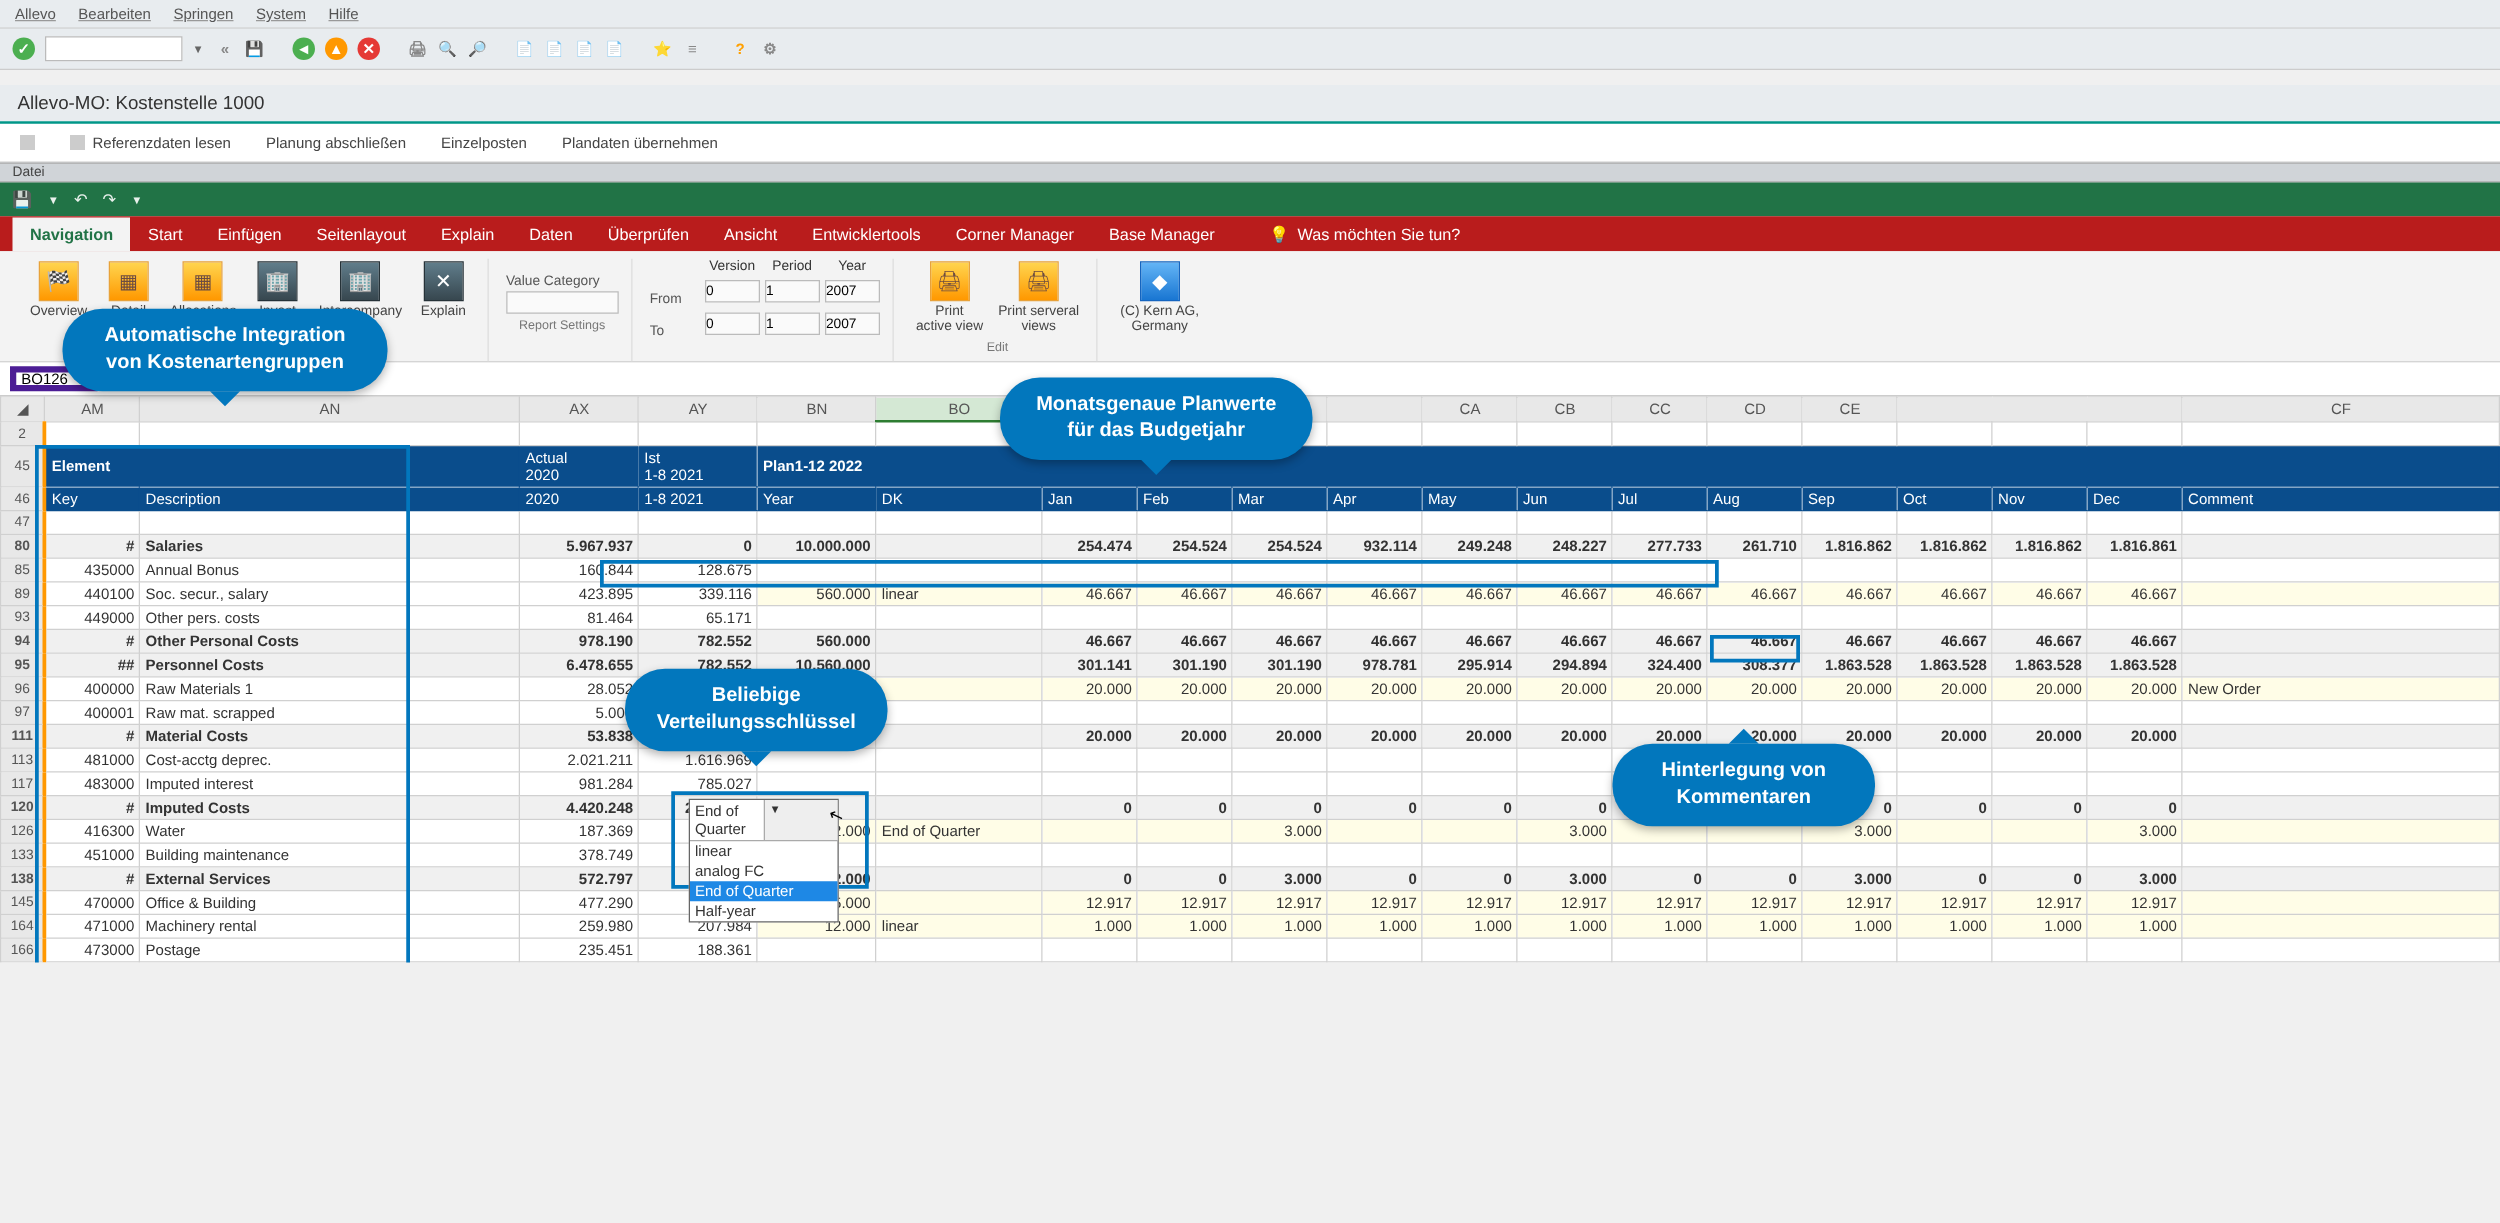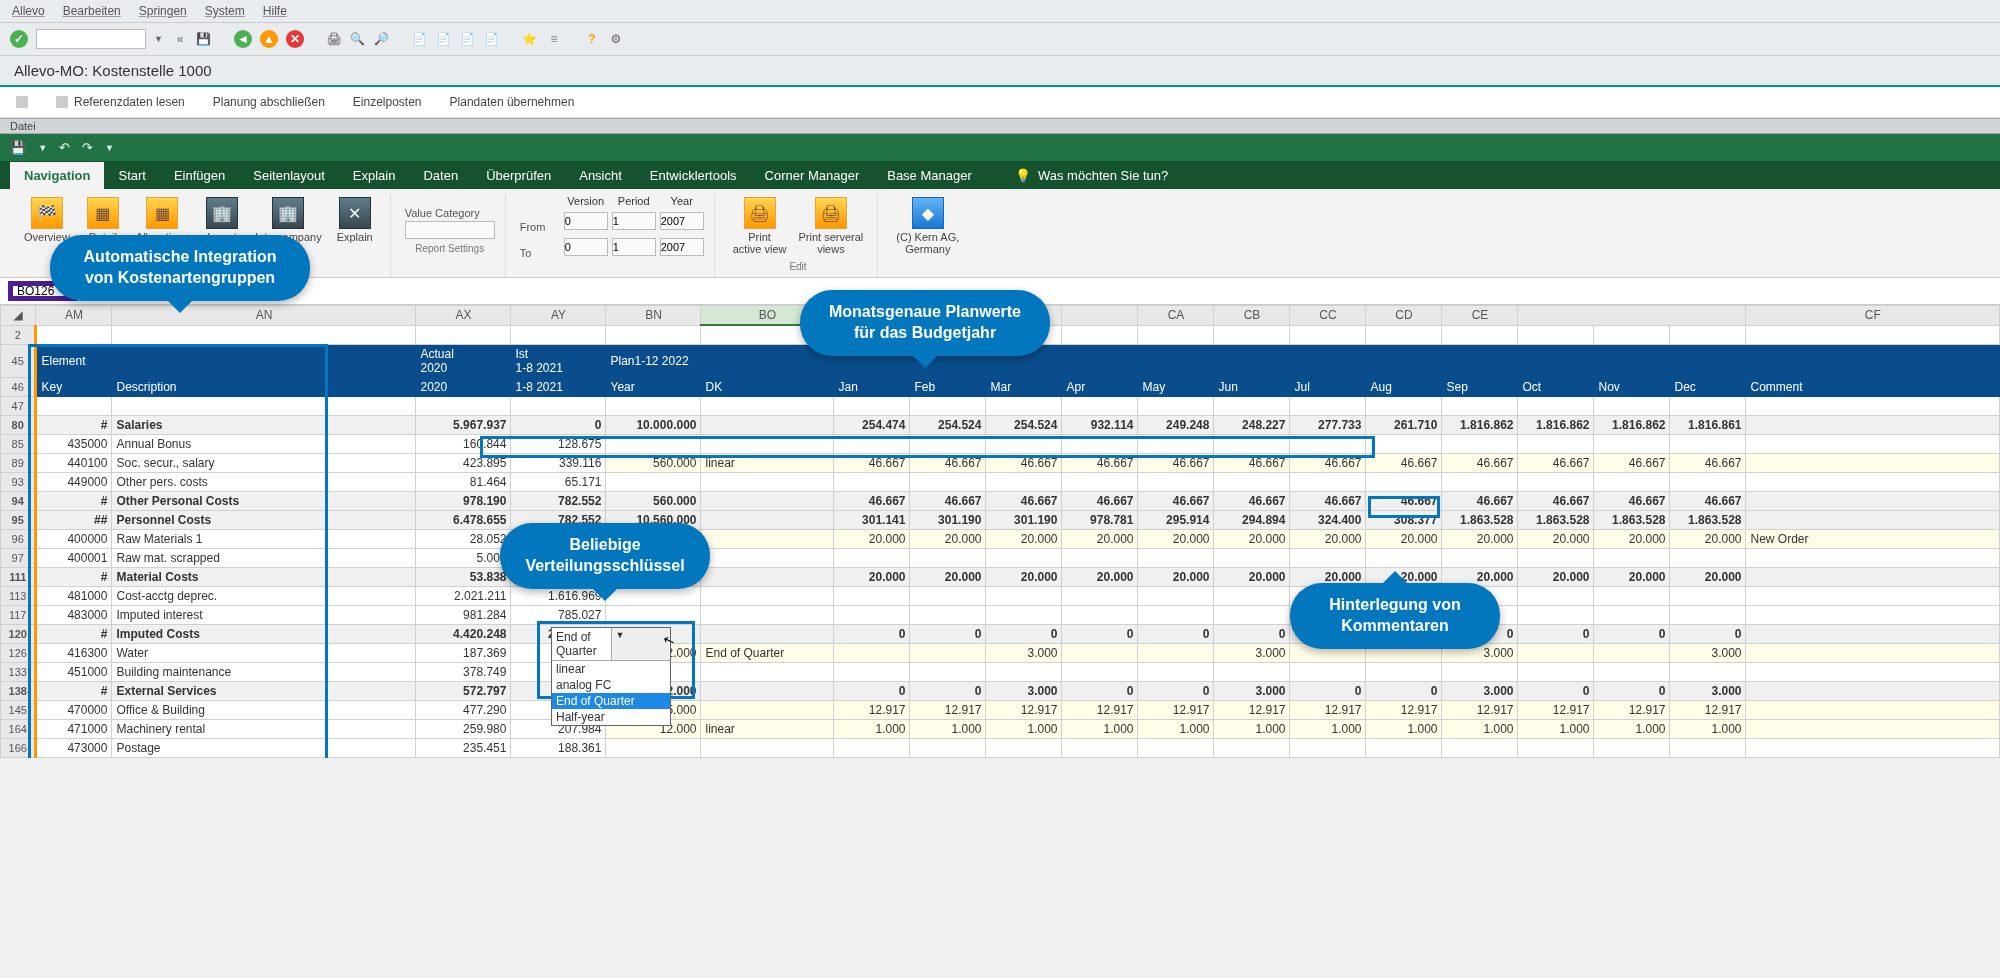--- a/index.html
+++ b/index.html
@@ -13,36 +13,36 @@
 .sap-toolbar { background: #e8ecef; padding: 6px 10px; display: flex; align-items: center; gap: 8px; border-bottom: 1px solid #ccc; }
 .sap-icon { width: 18px; height: 18px; display: inline-flex; align-items: center; justify-content: center; border-radius: 50%; font-size: 12px; font-weight: bold; }
 .sap-icon.green { background: #4caf50; color: #fff; }
 .sap-icon.orange { background: #ff9800; color: #fff; }
 .sap-icon.red { background: #e53935; color: #fff; }
 .sap-icon.gray { color: #888; width: 16px; }
 .sap-input { border: 1px solid #bbb; height: 20px; width: 110px; background: #fff; }
 .sap-dd { width: 10px; font-size: 9px; color: #666; }
 
 
-.sap-title { background: #e8ecef; padding: 6px 14px; font-size: 15px; color: #333; }
+.sap-title { background: #e8ecef; padding: 6px 14px; font-size: 15px; color: #333; margin-top: 12px; }
 
 
 .sap-ribbon { background: #fff; border-top: 2px solid #009688; border-bottom: 1px solid #ddd; display: flex; gap: 28px; padding: 8px 16px; font-size: 12px; color: #444; }
 .sap-ribbon .ritem { display: flex; align-items: center; gap: 6px; }
 .ribbon-icon { width: 12px; height: 12px; background: #ccc; }
 
 
 .datei-bar { background: #d0d4d8; padding: 1px 10px; font-size: 11px; color: #444; border-top: 1px solid #aaa; border-bottom: 1px solid #aaa; }
 
 
 .excel-qa { background: #217346; padding: 6px 10px; display: flex; align-items: center; gap: 12px; color: #fff; }
 .excel-qa .qa-icon { font-size: 13px; opacity: 0.9; }
 
 
-.excel-tabs { background: #14532d; display: flex; align-items: end; gap: 0; padding: 0 10px; height: 28px; }
+.excel-tabs { background: #b91c1c; display: flex; align-items: end; gap: 0; padding: 0 10px; height: 28px; }
 .excel-tab { padding: 6px 14px; color: #fff; font-size: 13px; cursor: default; }
 .excel-tab.active { background: #f3f3f3; color: #217346; font-weight: 600; }
 .tell-me { color: #fff; display: flex; align-items: center; gap: 6px; margin-left: 20px; padding: 6px 10px; font-size: 13px; }
 
 
 .excel-ribbon { background: #f3f3f3; border-bottom: 1px solid #ccc; display: flex; padding: 6px 10px 0; gap: 4px; }
 .rib-group { display: flex; flex-direction: column; align-items: center; padding: 0 10px; border-right: 1px solid #ddd; }
 .rib-group:last-child { border-right: none; }
 .rib-buttons { display: flex; gap: 4px; align-items: flex-start; }
 .rib-btn { display: flex; flex-direction: column; align-items: center; gap: 2px; padding: 2px 4px; min-width: 50px; }
@@ -67,21 +67,21 @@
 
 .grid { background: #fff; position: relative; }
 .grid table { border-collapse: collapse; width: 100%; table-layout: fixed; }
 .grid th, .grid td { border: 1px solid #d0d0d0; font-size: 12px; padding: 2px 4px; height: 19px; overflow: hidden; white-space: nowrap; }
 .grid th { background: #e8e8e8; font-weight: normal; text-align: center; color: #555; }
 .grid th.row-head { width: 28px; }
 .grid td.row-head { background: #e8e8e8; text-align: center; color: #555; font-size: 11px; }
 .grid th.selected { background: #d4e8d4; border-bottom: 2px solid #2e7d32; }
 
 
-.blue-header { background: #0a4d8c !important; color: #fff !important; font-weight: 400; border-color: #0a4d8c !important; }
+.blue-header { background: #0a4d8c !important; color: #fff !important; font-weight: 700; border-color: #0a4d8c !important; }
 .blue-header2 { background: #0a4d8c !important; color: #fff !important; border-color: #0a4d8c !important; }
 .yellow-cell { background: #fffde7; }
 .num { text-align: right; }
 .txt { text-align: left; }
 .bold-row td { font-weight: 600; background: #f0f0f0; }
 
 
 .callout { position: absolute; background: #0277bd; color: #fff; padding: 12px 22px; border-radius: 32px; font-size: 16px; font-weight: 600; text-align: center; line-height: 1.3; box-shadow: 0 3px 8px rgba(0,0,0,0.3); z-index: 100; }
 .callout::after { content: ""; position: absolute; width: 0; height: 0; }
 .callout.bottom::after { top: 100%; left: 50%; margin-left: -12px; border: 12px solid transparent; border-top-color: #0277bd; }

